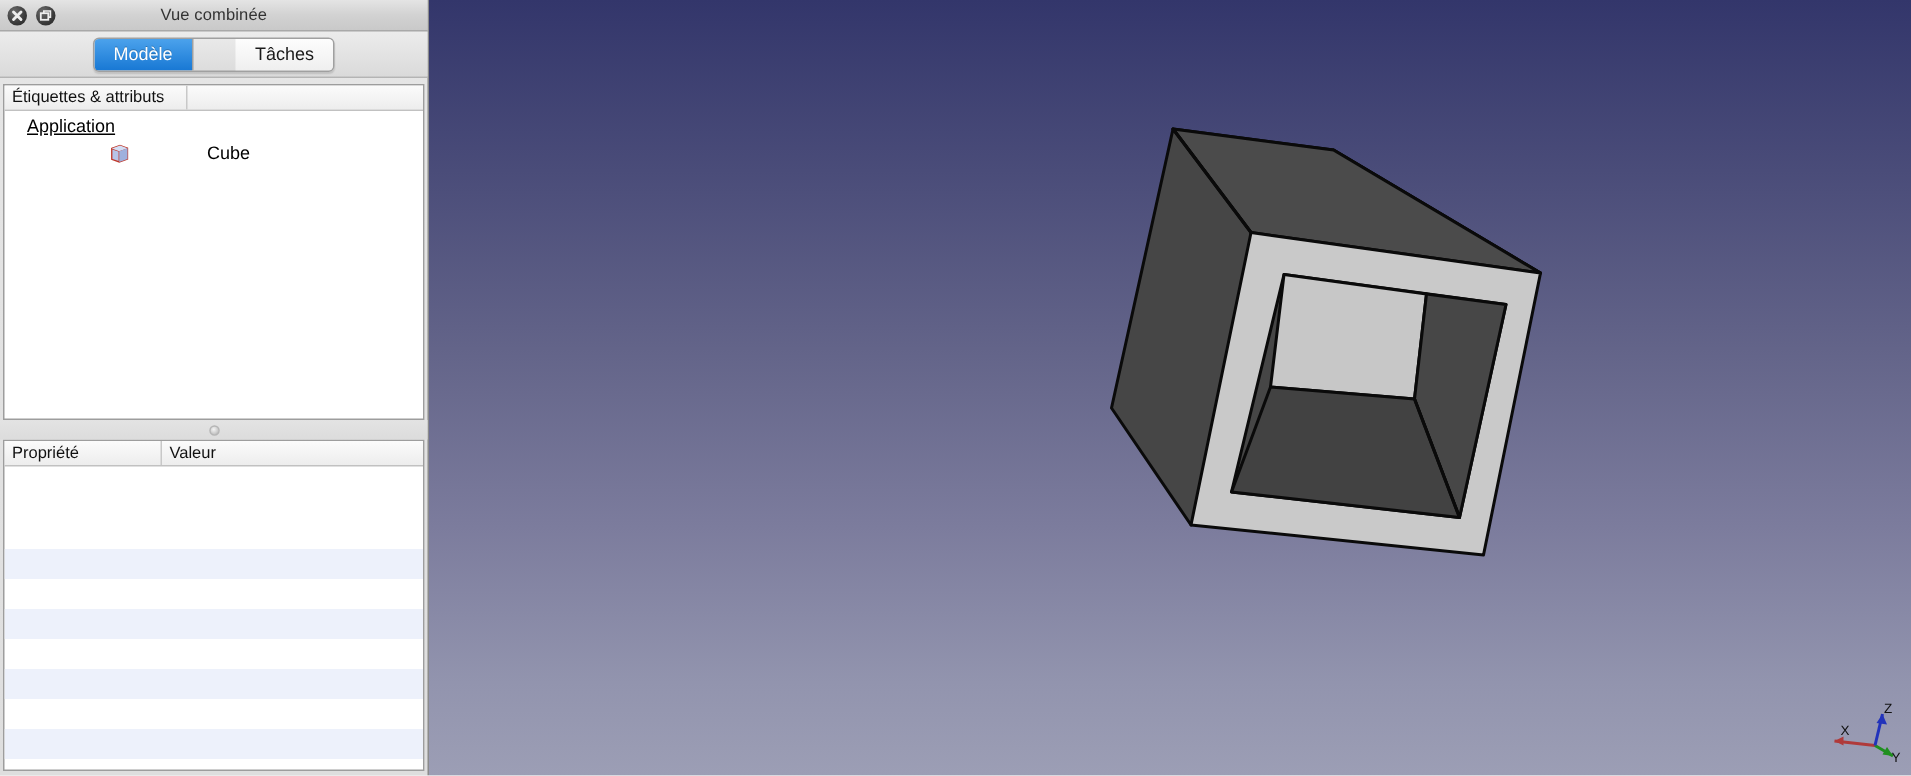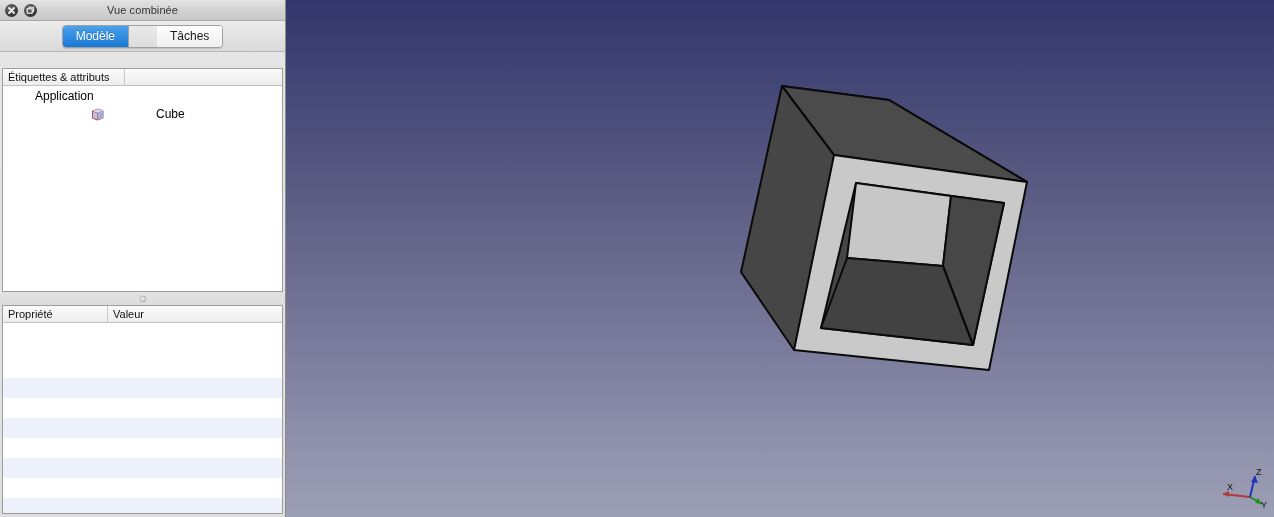--- a/index.html
+++ b/index.html
@@ -110,21 +110,21 @@
   }
   .tab:last-child { border-right: none; margin-left: 28px; }
   .tab.active {
     background: linear-gradient(to bottom, #4ba2ec 0%, #1878d4 100%);
     color: #ffffff;
     text-shadow: 0 -1px 0 rgba(0,0,0,0.25);
   }
 
   
   .tree-panel {
-    margin: 16px 2px 0 2px;
+    margin: 4px 2px 0 2px;
     background: #ffffff;
     border: 1px solid #9d9d9d;
     flex: 0 0 224px;
     overflow: hidden;
     position: relative;
     box-sizing: border-box;
   }
   .tree-header {
     display: flex;
     height: 16px;
@@ -308,27 +308,27 @@
         <div class="tab">Tâches</div>
       </div>
     </div>
 
     <div class="tree-panel">
       <div class="tree-header">
         <div class="col c1">Étiquettes &amp; attributs</div>
       </div>
       <div class="tree-body">
 
-        <div class="trow" style="padding-left:19px;">
+        <div class="trow" style="padding-left:2px;text-decoration:underline;">
           <span class="arrow none"></span>
           <span class="tlabel">Application</span>
         </div>
 
 
-        <div class="trow" style="padding-left:26px;gap:47px;">
+        <div class="trow" style="padding-left:8px;gap:47px;">
           <span class="arrow none"></span>
           <span class="ticon">
             <svg width="17" height="15" viewBox="0 0 17 15">
               <path d="M3.5 4 L9 2 L14 3.8 L14 11 L8.5 13 L3.5 11.2 Z" fill="#b7c4e8" stroke="#c0392b" stroke-width="0.9"></path>
               <path d="M3.5 4 L8.5 5.8 L8.5 13" fill="none" stroke="#c0392b" stroke-width="0.9"></path>
               <path d="M8.5 5.8 L14 3.8" fill="none" stroke="#c0392b" stroke-width="0.9"></path>
               <path d="M3.5 4 L9 2 L14 3.8 L8.5 5.8 Z" fill="#d3ddf4"></path>
               <path d="M8.5 5.8 L14 3.8 L14 11 L8.5 13 Z" fill="#9fb0dd"></path>
             </svg>
           </span>

